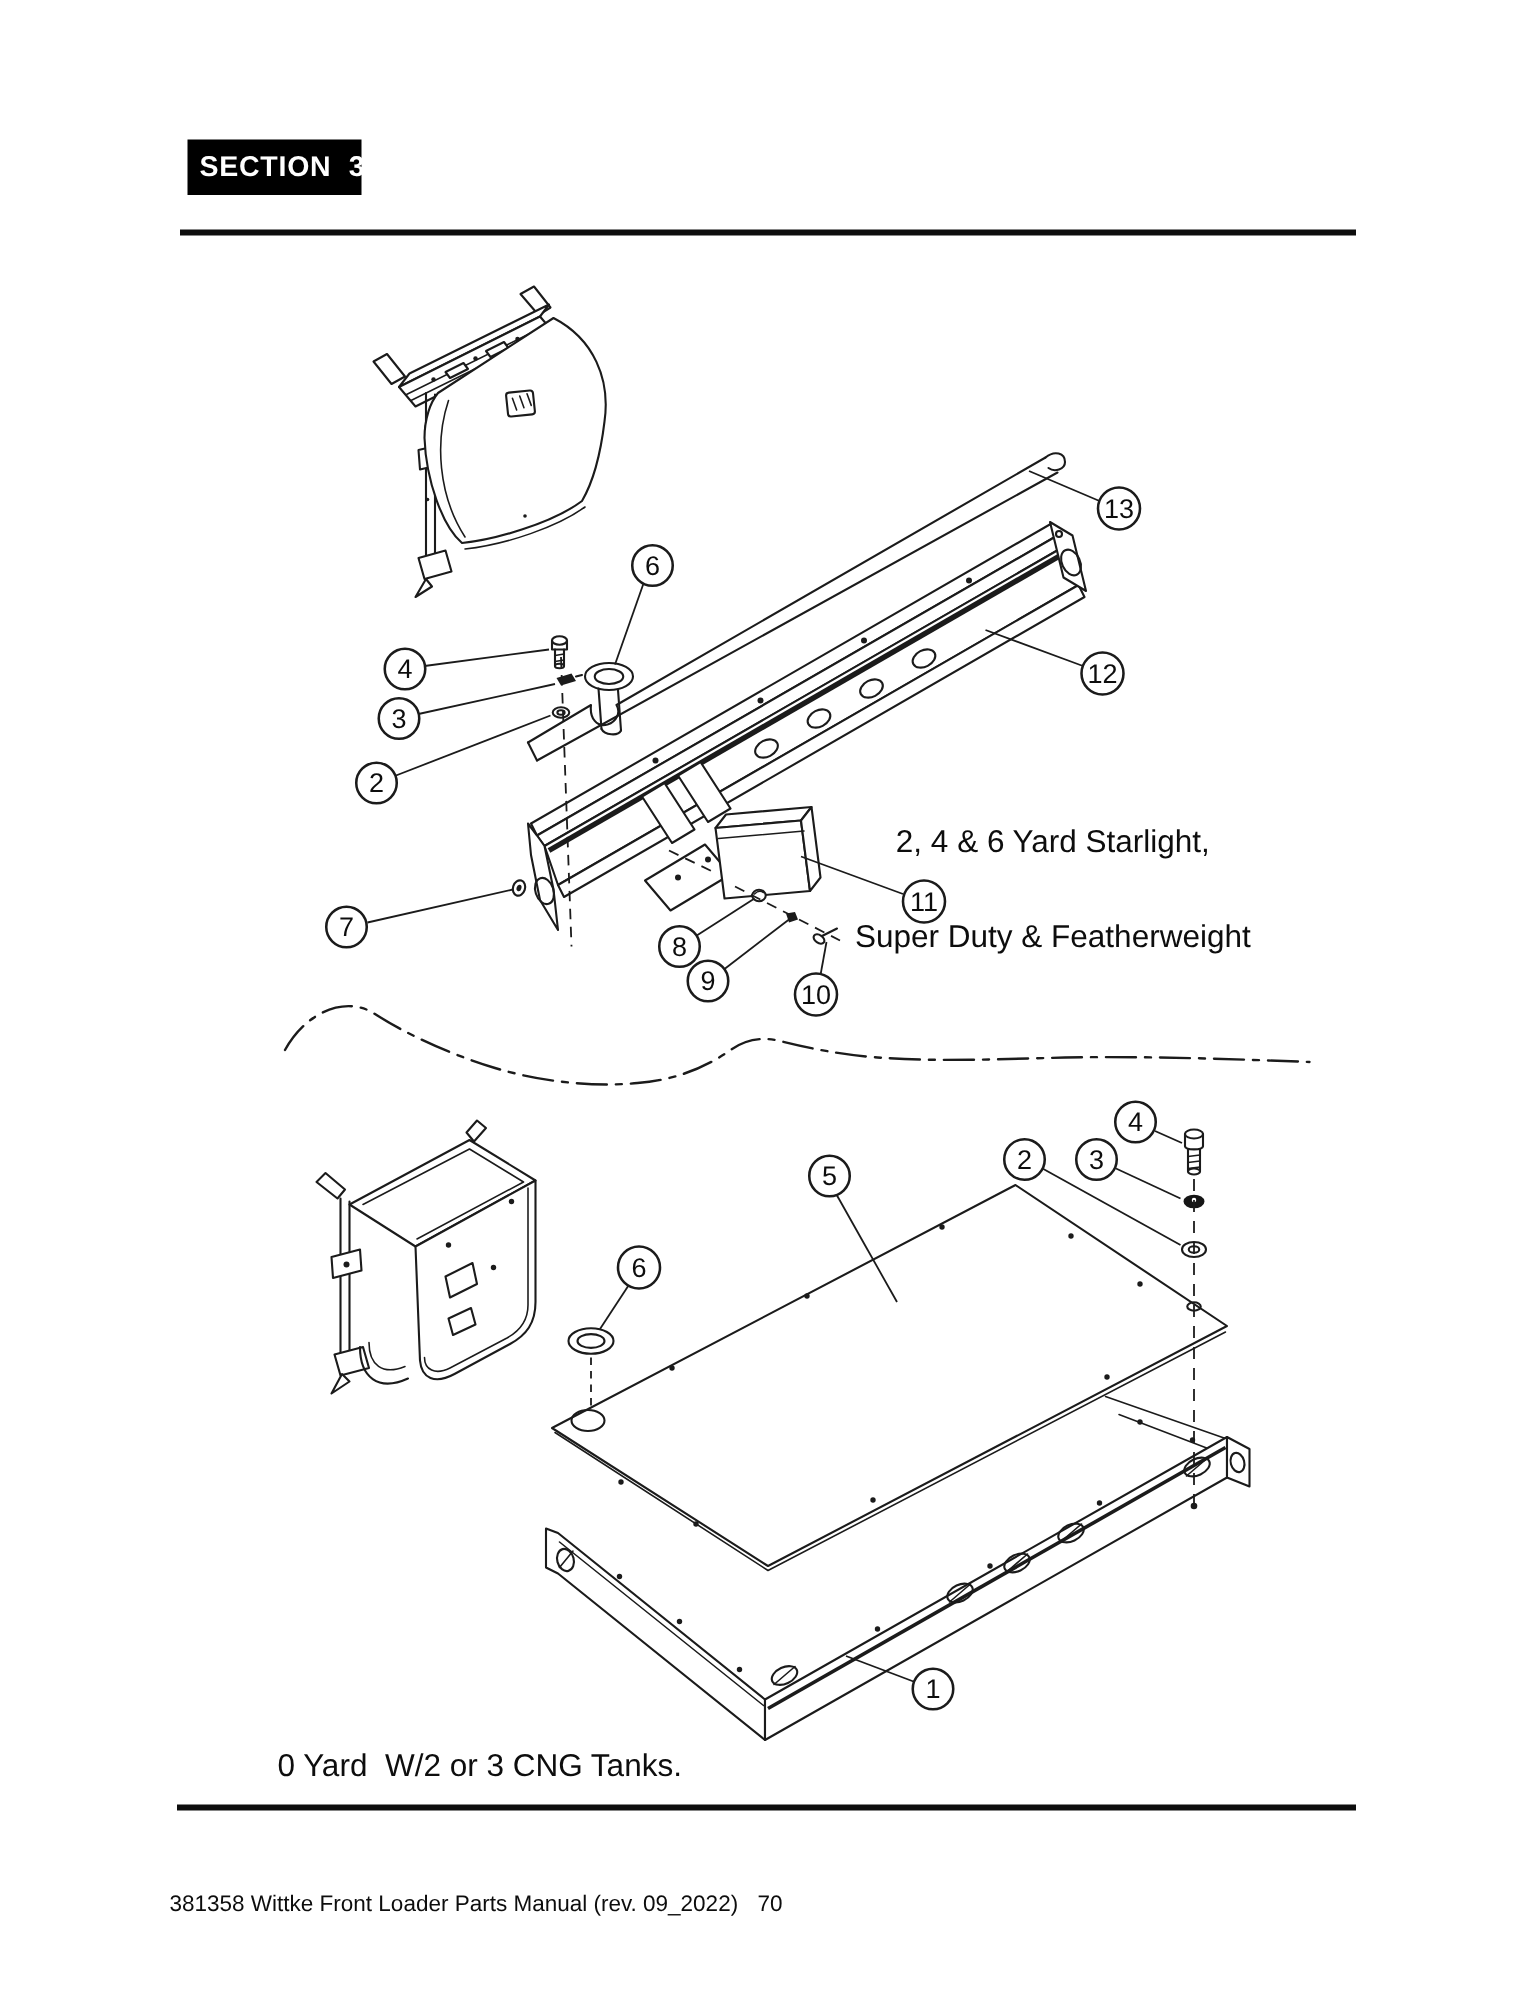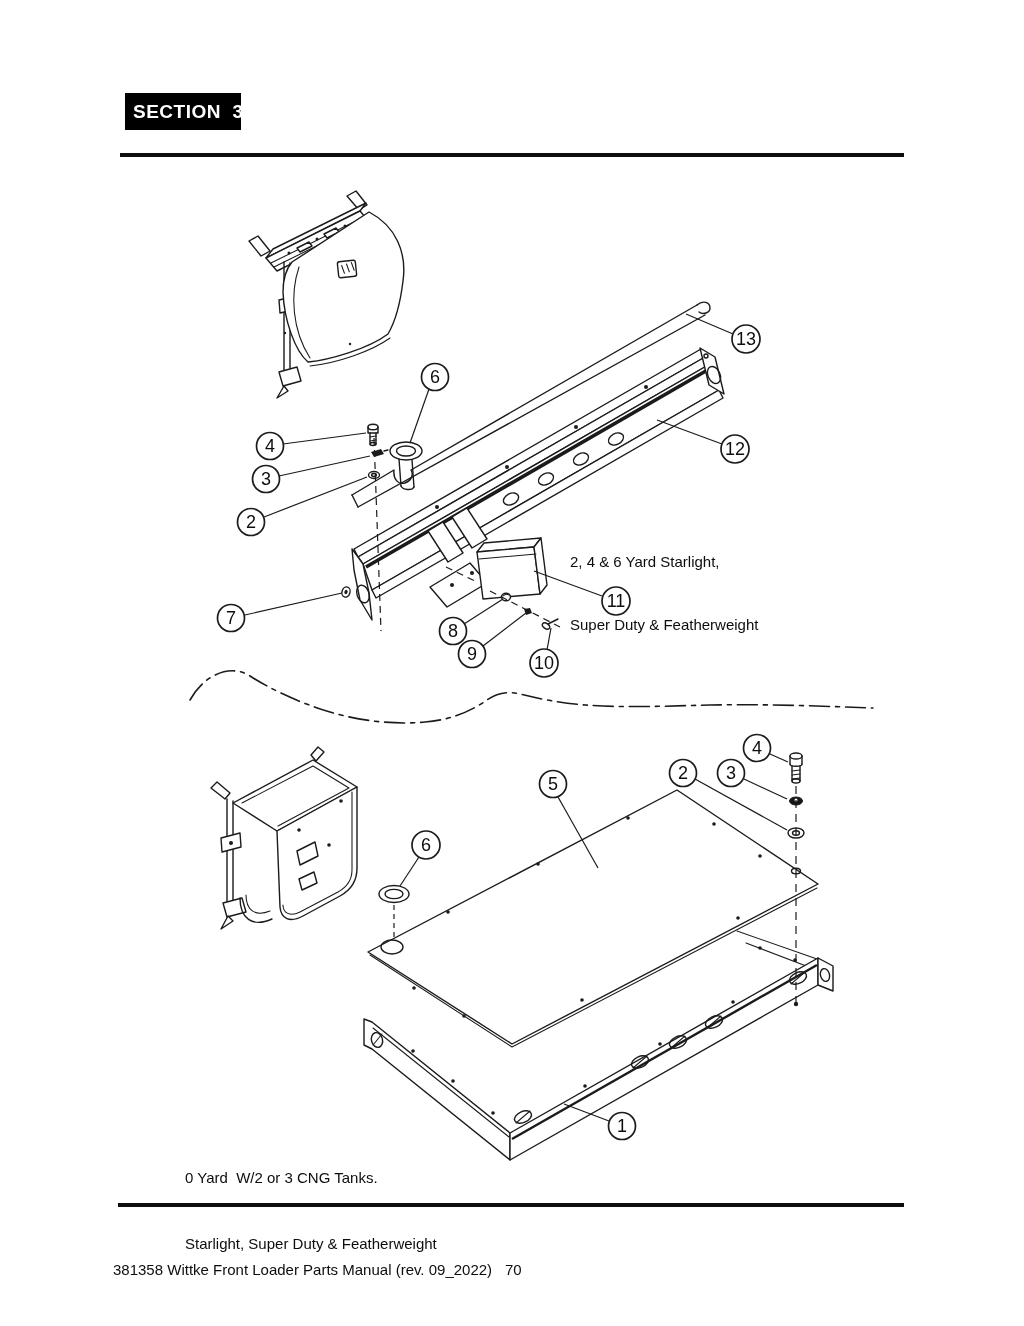--- a/index.html
+++ b/index.html
@@ -16,21 +16,21 @@
   }
   .title{
     position:absolute;left:122px;top:108px;margin:0;
     font-size:30px;font-weight:bold;letter-spacing:-.2px;color:#0d0d0d;
     white-space:pre;
   }
   .rule{position:absolute;background:#0d0d0d;}
   .rule-top{left:120px;top:153px;width:784px;height:4px;}
   .rule-bottom{left:118px;top:1203px;width:786px;height:4px;}
   .caption{
-    position:absolute;font-size:15px;line-height:21px;color:#0d0d0d;white-space:pre;
+    position:absolute;font-size:21px;line-height:21px;color:#0d0d0d;white-space:pre;text-align:center;
   }
   .caption-upper{left:570px;top:509px;}
   .caption-lower{left:185px;top:1123px;line-height:22px;}
   .footer-text{position:absolute;left:113px;top:1261px;font-size:15px;color:#0d0d0d;white-space:pre;}
   .page-num{position:absolute;left:505px;top:1261px;font-size:15px;color:#0d0d0d;}
   svg.art{position:absolute;left:0;top:0;}
   .ln{fill:none;stroke:#1b1b1b;stroke-width:1.4;stroke-linejoin:round;stroke-linecap:round;}
   .ln2{fill:none;stroke:#1b1b1b;stroke-width:1.05;stroke-linejoin:round;stroke-linecap:round;}
   .wh{fill:#fff;stroke:#1b1b1b;stroke-width:1.4;stroke-linejoin:round;}
   .dk{fill:#1b1b1b;stroke:none;}
@@ -51,21 +51,20 @@
     <span>SECTION  3</span>
   </div>
   <div class="rule rule-top"></div>
 
   <div class="caption caption-upper">
     <div>2, 4 &amp; 6 Yard Starlight,</div>
     <div>Super Duty &amp; Featherweight</div>
   </div>
   <div class="caption caption-lower">
     <div>0 Yard  W/2 or 3 CNG Tanks.</div>
-    <div>Starlight, Super Duty &amp; Featherweight</div>
   </div>
 
   <svg class="art" width="1024" height="1326" viewBox="0 0 1024 1326">
 
     <g>
 
       <g>
         <path class="wh" d="M249,241 L258,236 L270,251 L261,256 Z"></path>
         <path class="wh" d="M347,196 L356,191 L367,205 L359,210 Z"></path>
         <path class="wh" d="M266,258 L273,249 L366,203 L360,211 Z"></path>

